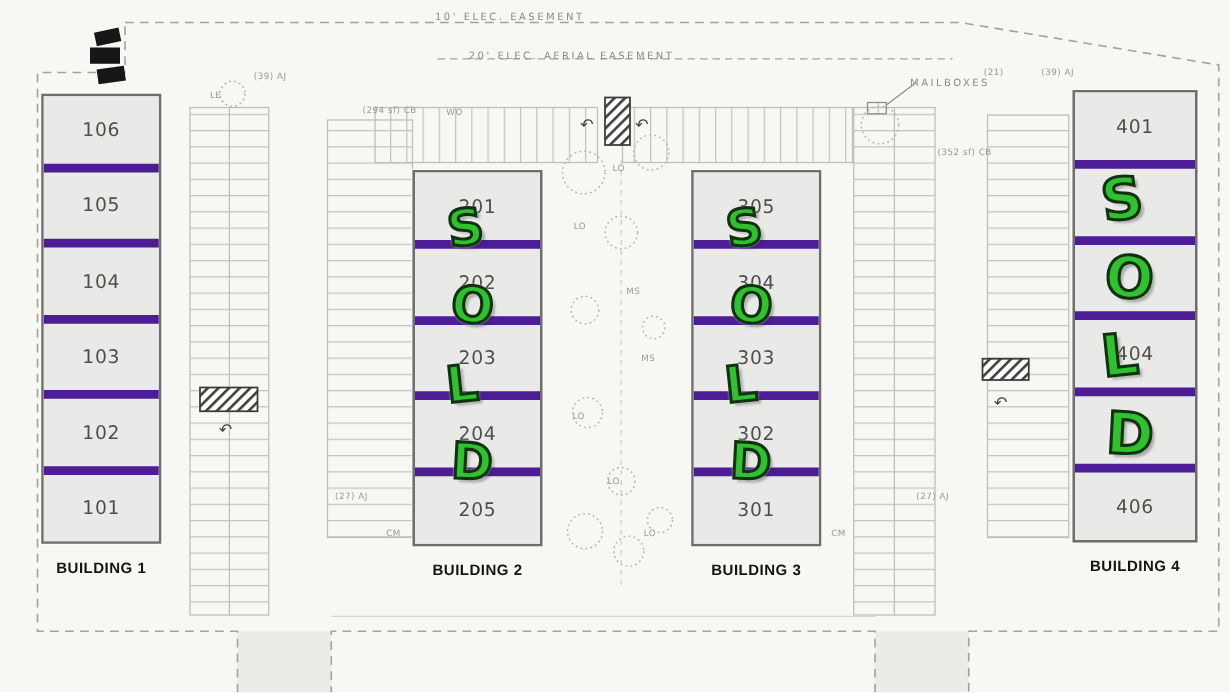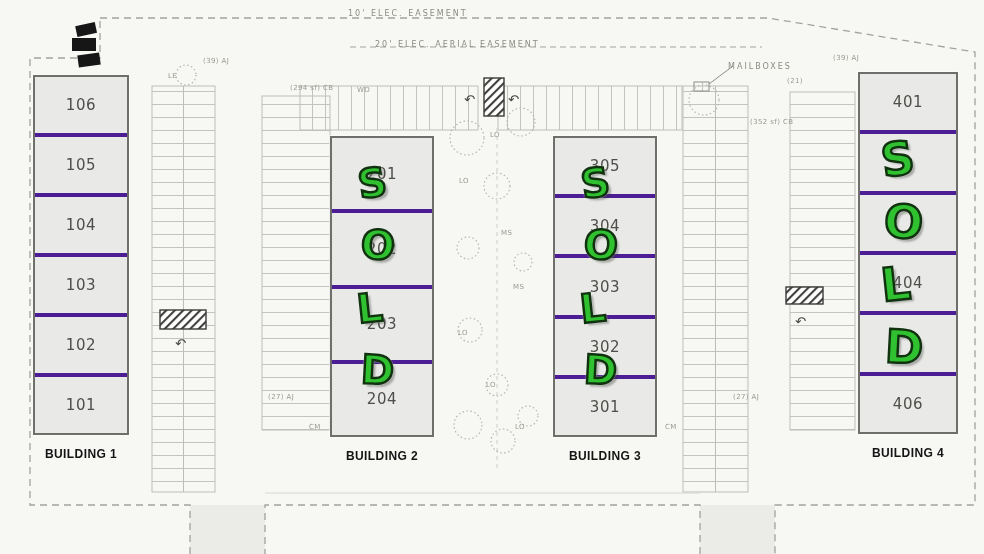--- a/index.html
+++ b/index.html
@@ -21,21 +21,21 @@
     border:2px solid #6e6e6b;background:#e9e9e7;
     box-shadow:0 0 0 1px rgba(255,255,255,.55);
   }
   #b1{left:33px;top:75px;width:92px;height:356px;}
   #b2{left:330px;top:136px;width:100px;height:297px;}
   #b3{left:553px;top:136px;width:100px;height:297px;}
   #b4{left:858px;top:72px;width:96px;height:358px;}
   .units{flex:1;display:flex;flex-direction:column;}
   .unit-cell{
     flex:1;display:flex;align-items:center;justify-content:center;
-    background:#e9e9e7;border-top:4px solid #4c1d95;
+    background:#e9e9e7;border-top:7px solid #4c1d95;
   }
   .unit-cell:first-child{border-top:none;}
   .unit-num{
     font-size:15px;color:#4e4e4b;letter-spacing:.6px;
     font-family:"DejaVu Sans",sans-serif;
   }
   .bldg-label{
     position:absolute;top:calc(100% + 14px);left:50%;transform:translateX(-50%);
     font-weight:bold;font-size:12px;color:#141414;letter-spacing:.4px;white-space:nowrap;
   }
@@ -132,21 +132,21 @@
 
   <div id="annotations">
       <span class="annot em" style="left: 348px; top: 9px;">10' ELEC. EASEMENT</span>
       <span class="annot em" style="left: 375px; top: 40px;">20' ELEC. AERIAL EASEMENT</span>
       <span class="annot em" style="left: 728px; top: 62px;">MAILBOXES</span>
       <span class="annot" style="left: 203px; top: 57px;">(39) AJ</span>
       <span class="annot" style="left: 290px; top: 84px;">(294 sf) CB</span>
       <span class="annot" style="left: 750px; top: 118px;">(352 sf) CB</span>
       <span class="annot" style="left: 268px; top: 393px;">(27) AJ</span>
       <span class="annot" style="left: 733px; top: 393px;">(27) AJ</span>
-      <span class="annot" style="left: 787px; top: 54px; margin-top: 23px;">(21)</span>
+      <span class="annot" style="left: 787px; top: 54px;">(21)</span>
       <span class="annot" style="left: 833px; top: 54px;">(39) AJ</span>
       <span class="annot" style="left: 168px; top: 72px;">LE</span>
       <span class="annot" style="left: 357px; top: 86px;">WO</span>
       <span class="annot" style="left: 490px; top: 131px;">LO</span>
       <span class="annot" style="left: 459px; top: 177px;">LO</span>
       <span class="annot" style="left: 501px; top: 229px;">MS</span>
       <span class="annot" style="left: 513px; top: 283px;">MS</span>
       <span class="annot" style="left: 458px; top: 329px;">LO</span>
       <span class="annot" style="left: 486px; top: 381px;">LO</span>
       <span class="annot" style="left: 515px; top: 423px;">LO</span>
@@ -185,20 +185,23 @@
         </div>
         <div class="unit-cell">
           <span class="unit-num">202</span>
         </div>
         <div class="unit-cell">
           <span class="unit-num">203</span>
         </div>
         <div class="unit-cell">
           <span class="unit-num">204</span>
         </div>
+        <div class="unit-cell">
+          <span class="unit-num">205</span>
+        </div>
       </div>
     <div class="bldg-label">BUILDING 2</div>
   <div class="sold-overlay sold-mid">
         <span class="sold-letter">S</span>
         <span class="sold-letter">O</span>
         <span class="sold-letter">L</span>
         <span class="sold-letter">D</span>
       </div>
     </div>
 

